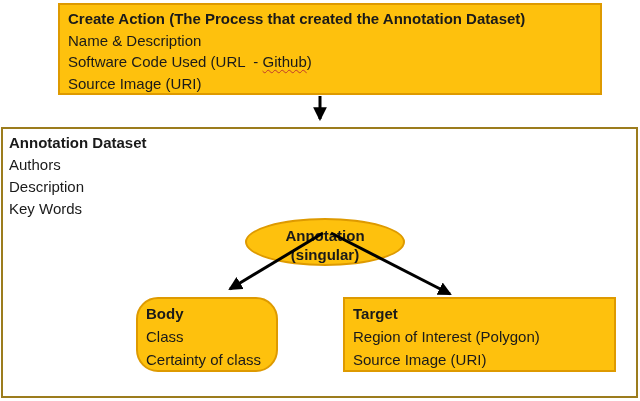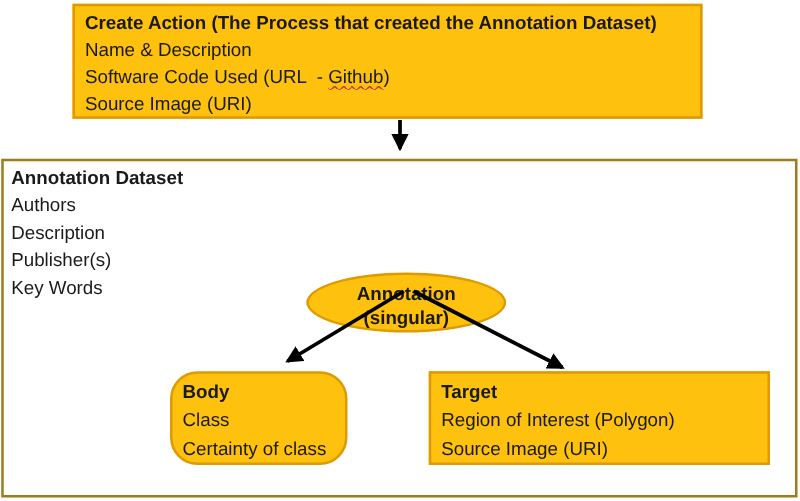--- a/index.html
+++ b/index.html
@@ -15,21 +15,21 @@
   .box {
     position: absolute;
     background: #FEC10D;
     border: 2px solid #DE9A00;
     box-sizing: border-box;
     padding: 3px 8px;
     font-size: 15px;
   }
   .box-title { font-weight: bold; white-space: nowrap; }
   .box-line  { white-space: nowrap; }
-  .top-box   { left: 58px; top: 3px; width: 504px; height: 92px; line-height: 21.5px; }
+  .top-box   { left: 58px; top: 3px; width: 544px; height: 92px; line-height: 21.5px; }
   .container-box {
     position: absolute;
     left: 1px; top: 127px;
     width: 637px; height: 271px;
     border: 2px solid #9C7C1D;
     box-sizing: border-box;
     background: #ffffff;
     padding-left: 46px;
   }
   .dataset-info {
@@ -81,21 +81,20 @@
     <div class="box-line software-line"><span>Software Code Used (URL  - </span><span class="misspelled">Github</span><span>)</span></div>
     <div class="box-line">Source Image (URI)</div>
   </div>
 
   <div class="container-box">
 
     <div class="dataset-info">
       <div class="box-title">Annotation Dataset</div>
       <div class="box-line">Authors</div>
       <div class="box-line">Description</div>
-      <div class="box-line">Publisher(s)</div>
       <div class="box-line">Key Words</div>
     </div>
 
     <div class="ellipse">
       <div>Annotation</div>
       <div>(singular)</div>
     </div>
 
     <div class="box body-box">
       <div class="box-title">Body</div>

